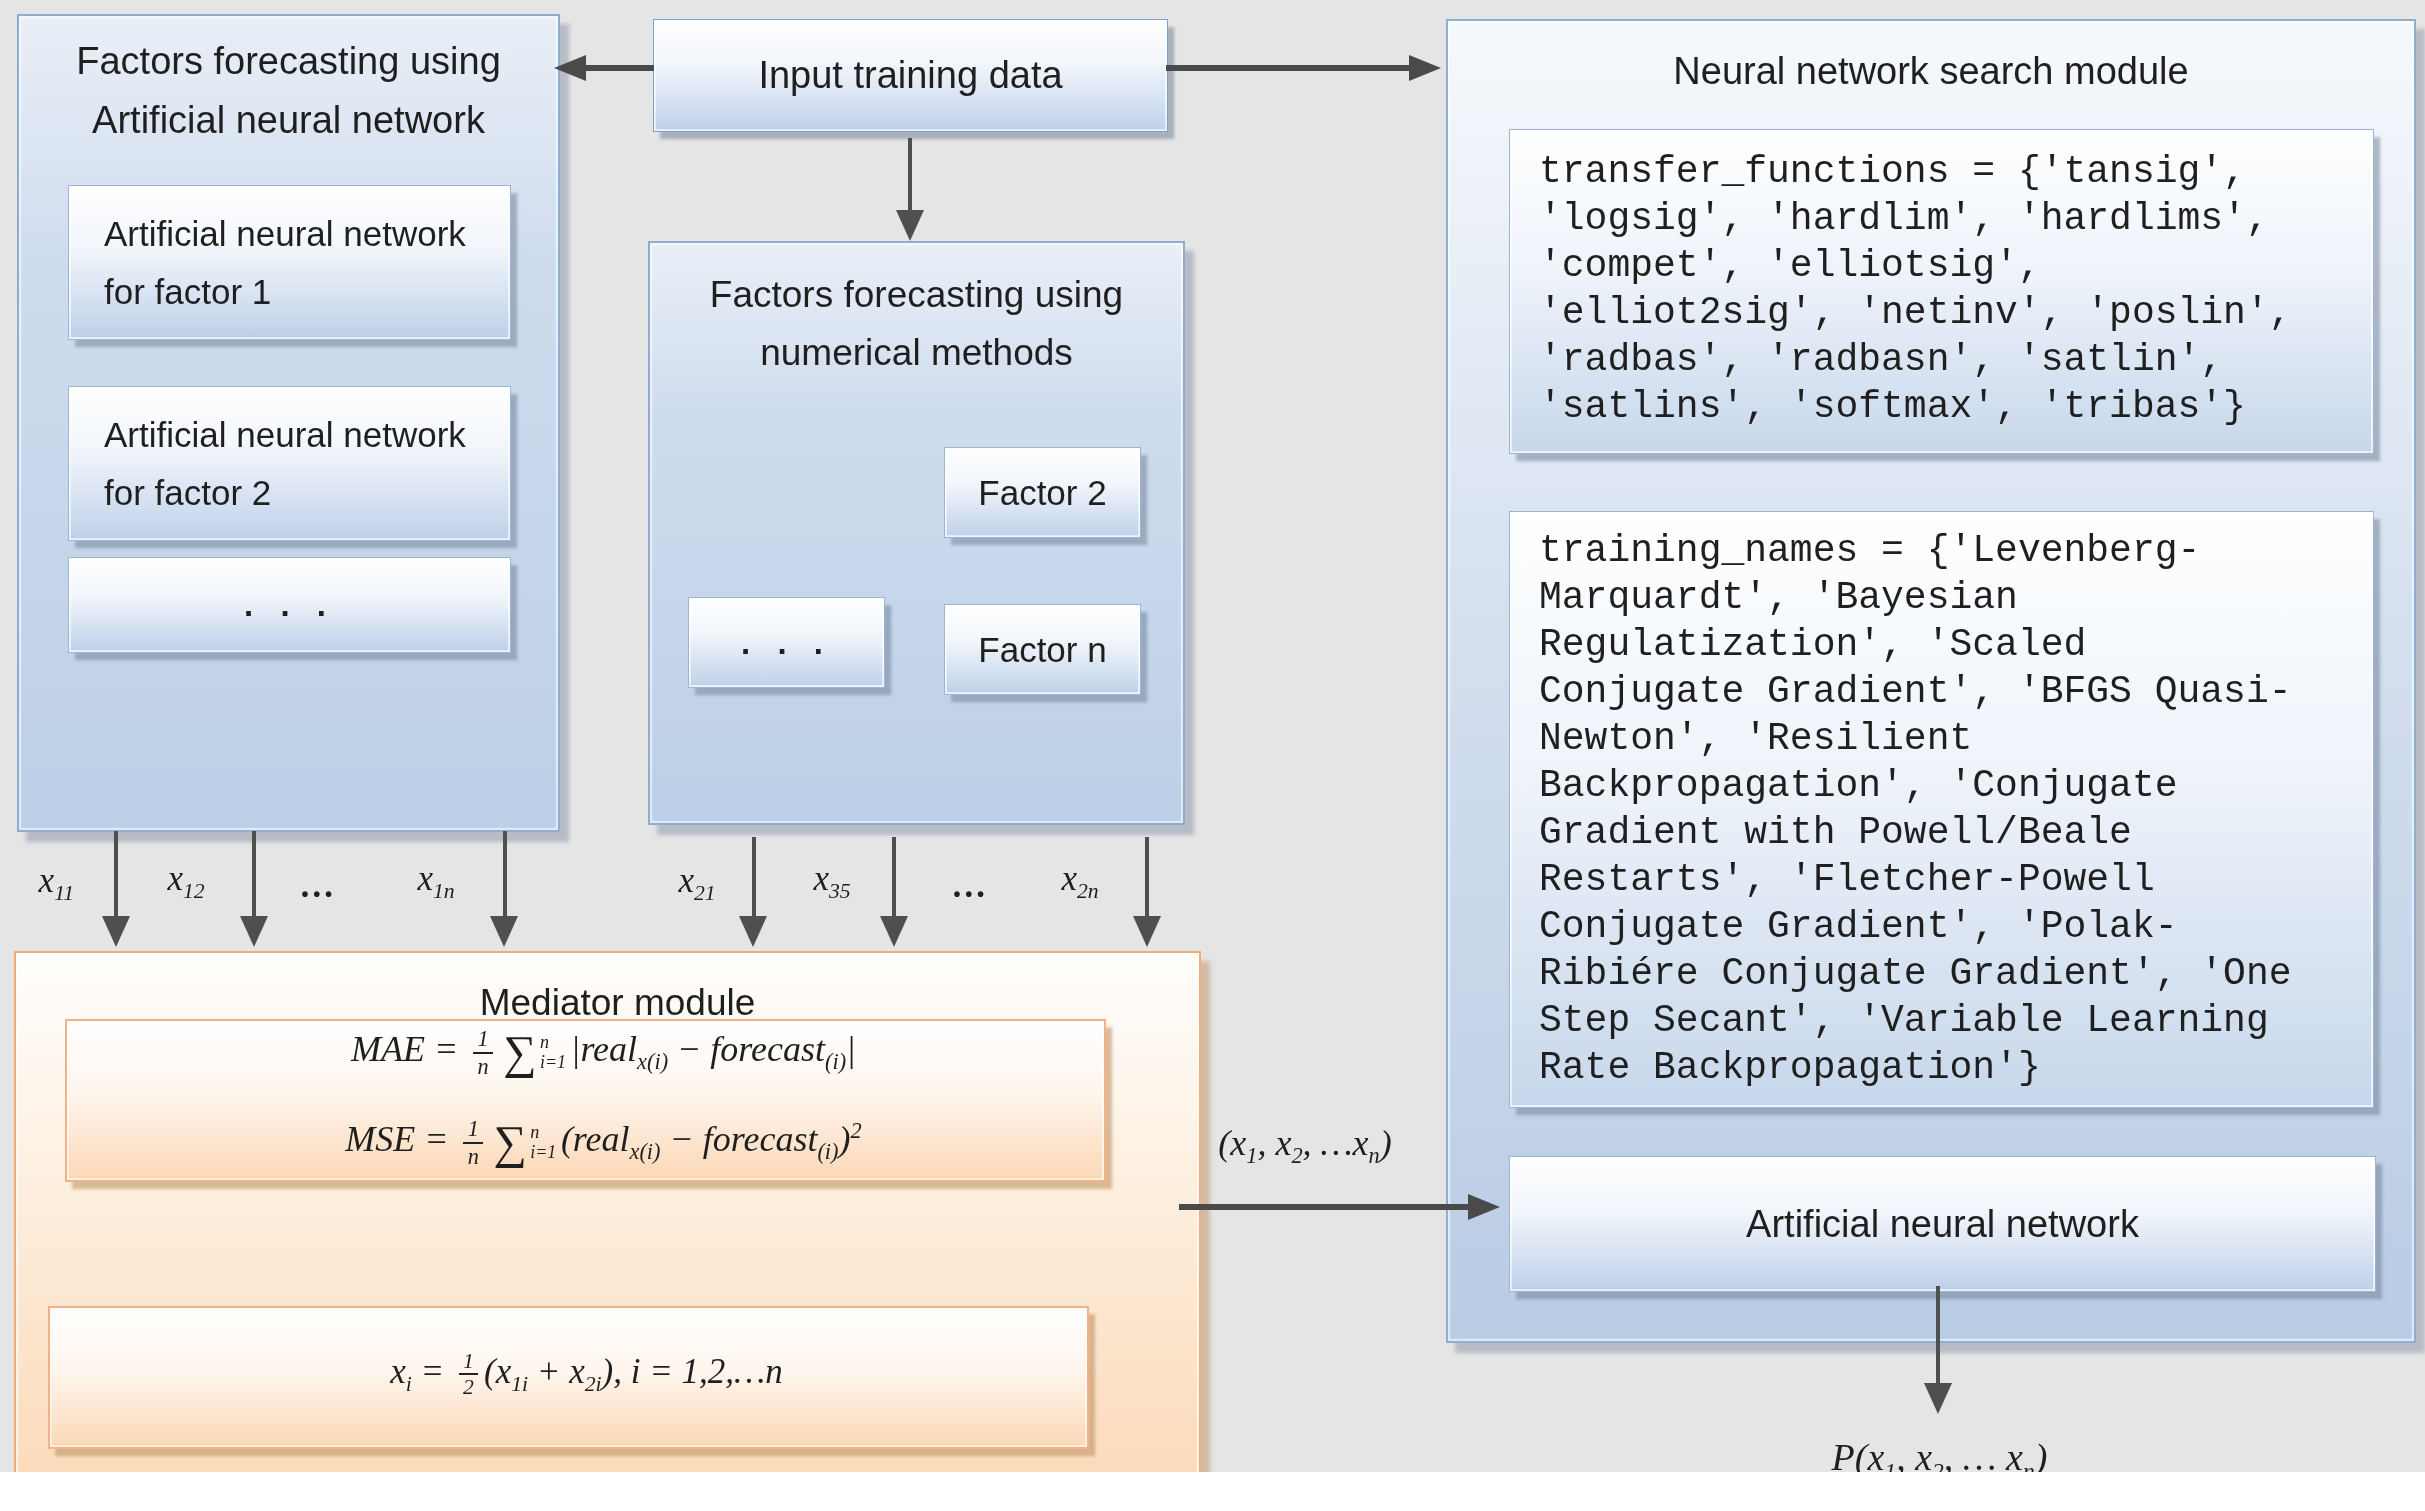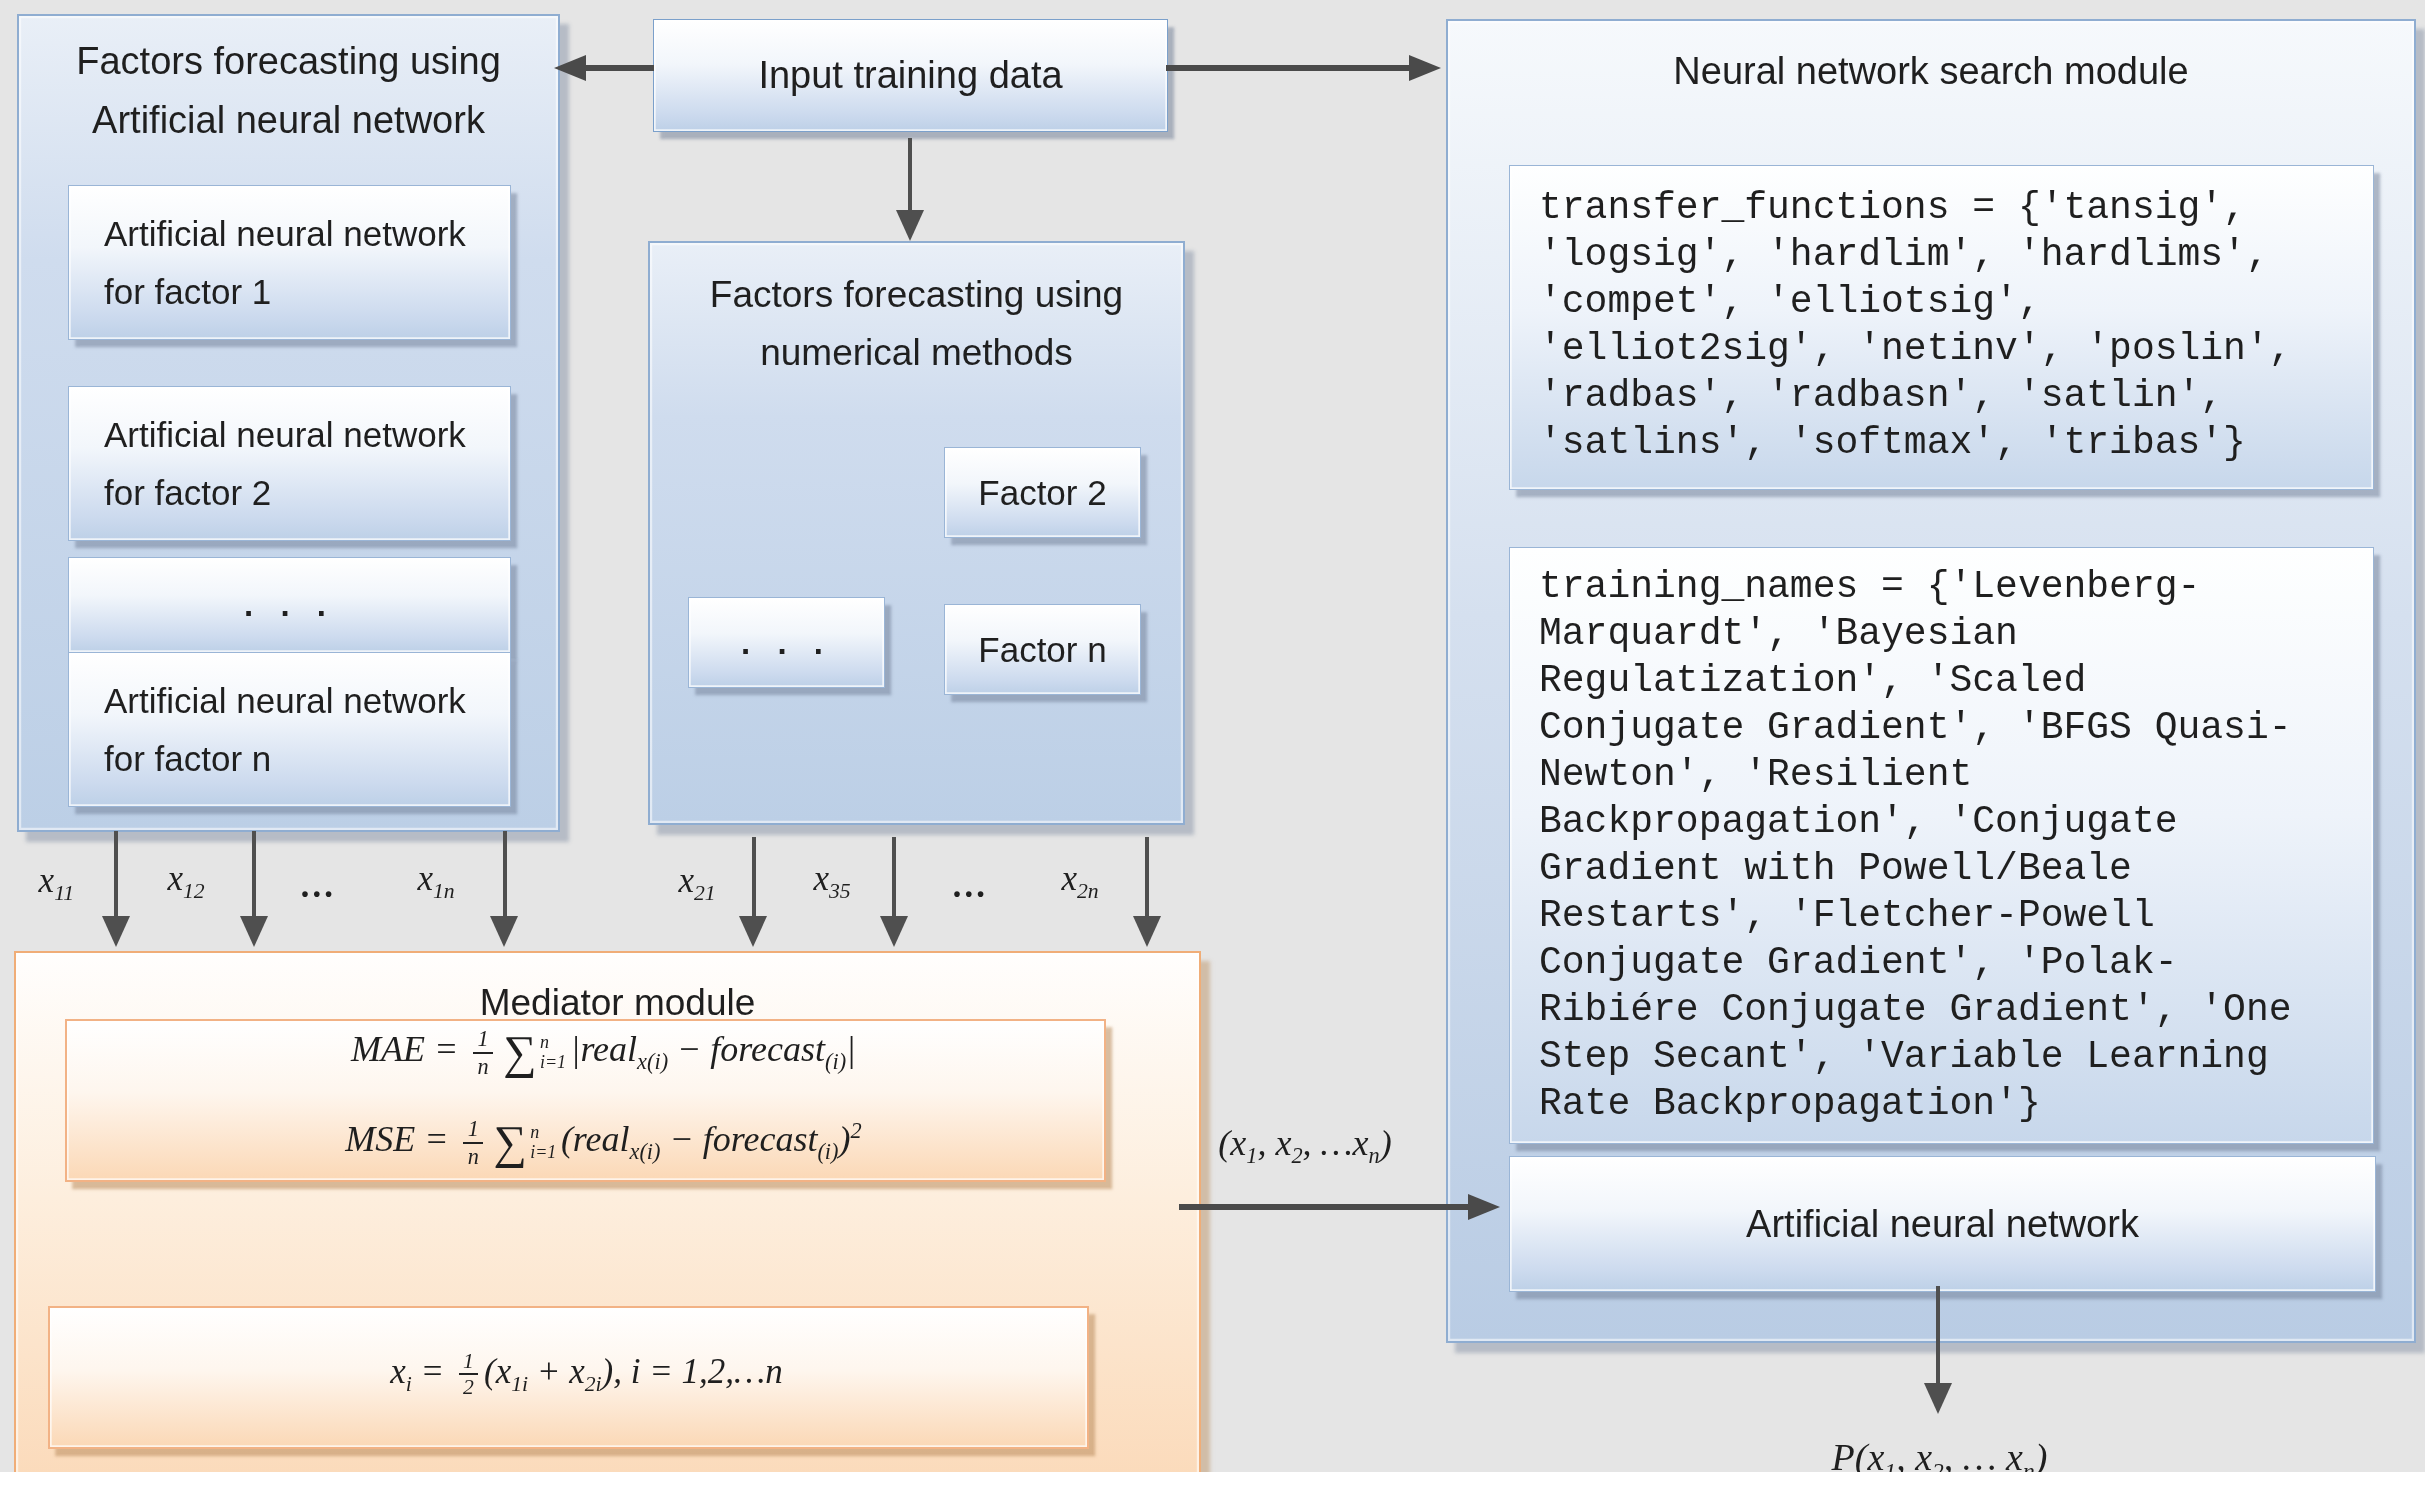--- a/index.html
+++ b/index.html
@@ -25,21 +25,21 @@
     box-shadow:6.7px 7.9px 2.8px rgba(110,124,148,0.5), inset 0 0 0 1.7px rgba(255,255,255,0.75);
     display:flex;flex-direction:column;justify-content:center;
   }
   .box-code{
     position:absolute;
     background:linear-gradient(180deg,#feffff 0%,#eef3fa 45%,#c7d7eb 100%);
     border:1.7px solid #9ab5d6;
     box-shadow:6.7px 7.9px 2.8px rgba(110,124,148,0.5), inset 0 0 0 1.7px rgba(255,255,255,0.75);
     font-family:"Liberation Mono",monospace;
     font-size:38px;line-height:47px;white-space:pre-line;
-    padding:18.6px 29px;box-sizing:border-box;margin-top:36px;
+    padding:18.6px 29px;box-sizing:border-box;
   }
   
   .module-orange{
     position:absolute;
     background:linear-gradient(180deg,#fffefd 0%,#fdeedd 45%,#fbd9b8 100%);
     border:2.8px solid #f0ad77;
     box-shadow:9px 10px 3.9px rgba(190,150,105,0.5), inset 0 0 0 2.2px rgba(255,255,255,0.6);
     padding-left:20px;
   }
   .box-orange{
@@ -87,23 +87,20 @@
       <div>Artificial neural network</div>
     </div>
     <div class="box-blue" style="left:49px;top:169px;width:441px;height:153px;">
       <div class="box-label">Artificial neural network for factor 1</div>
     </div>
     <div class="box-blue" style="left:49px;top:370px;width:441px;height:153px;">
       <div class="box-label">Artificial neural network for factor 2</div>
     </div>
     <div class="box-blue" style="left:49px;top:541px;width:441px;height:94px;">
       <div class="box-label dots">. . .</div>
-    </div>
-    <div class="box-blue" style="left:49px;top:636px;width:441px;height:153px;">
-      <div class="box-label">Artificial neural network for factor n</div>
     </div>
   </div>
 
   <div class="box-blue light" style="left:653px;top:18.6px;width:513px;height:111px;border-color:#7ba0cb;">
     <div class="box-label centered" style="padding:0;font-size:38px;">Input training data</div>
   </div>
 
   <div class="module-blue" style="left:648px;top:241px;width:533px;height:580px;">
     <div class="mod-title" style="padding-top:22.5px;font-size:37px;line-height:58px;">
       <div>Factors forecasting using</div>

